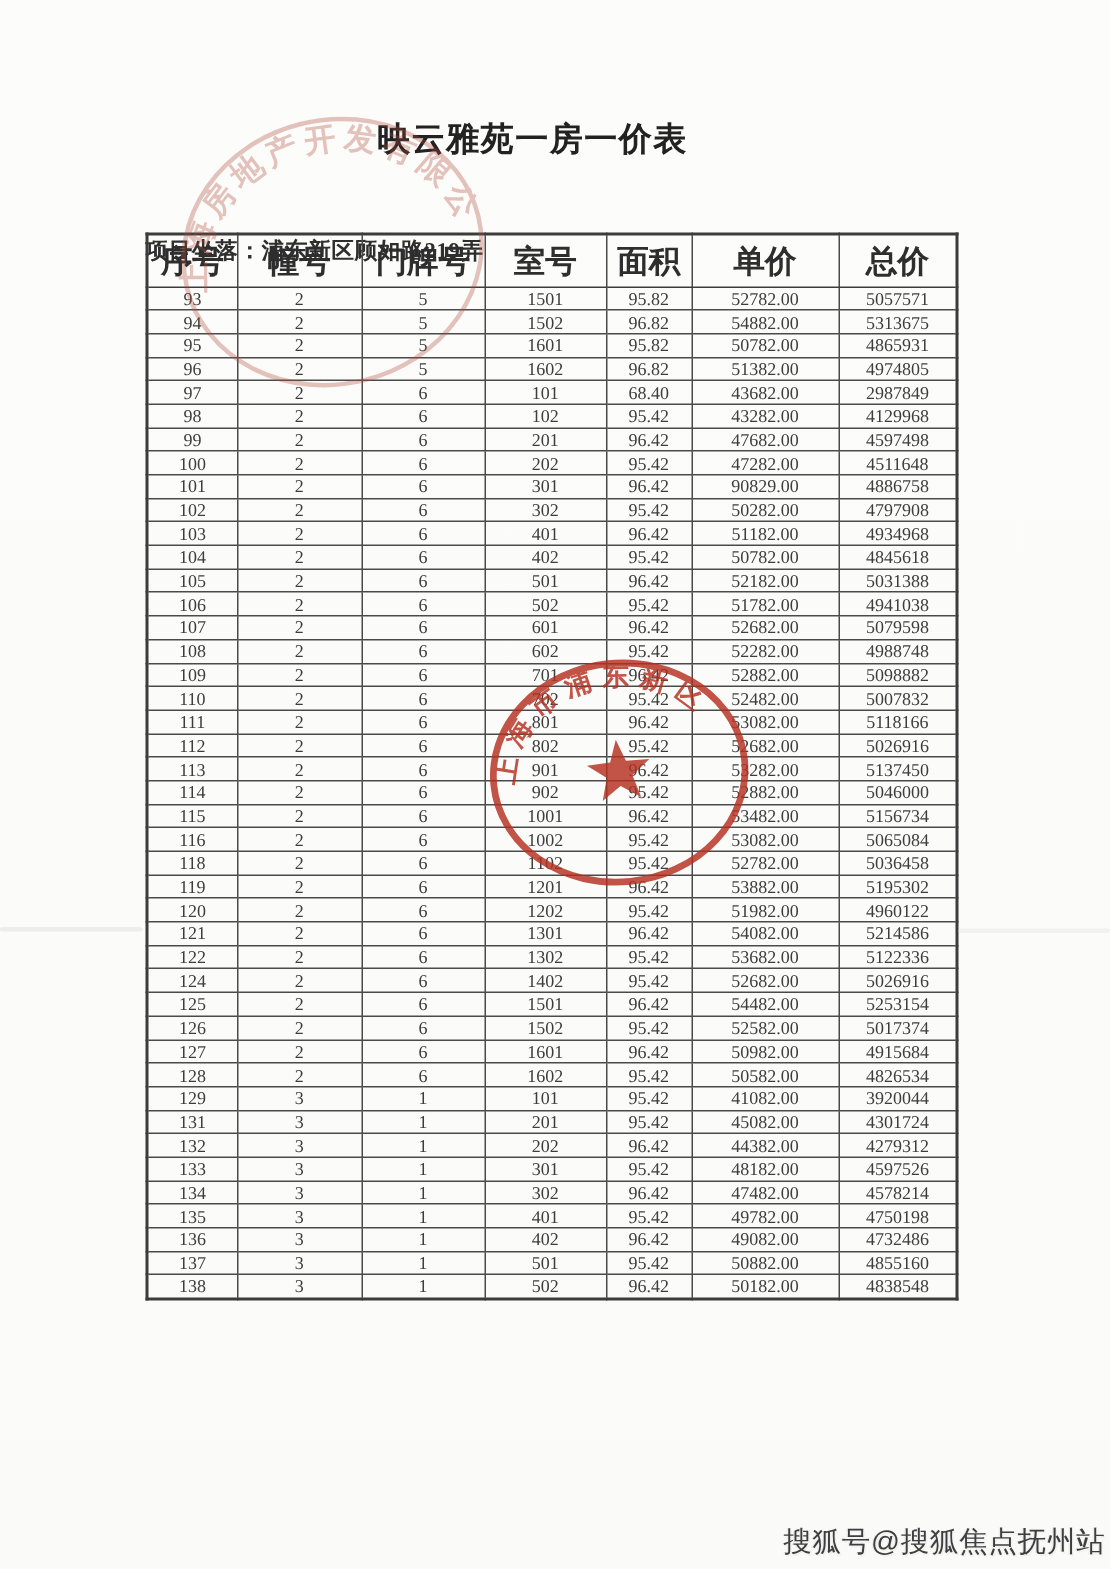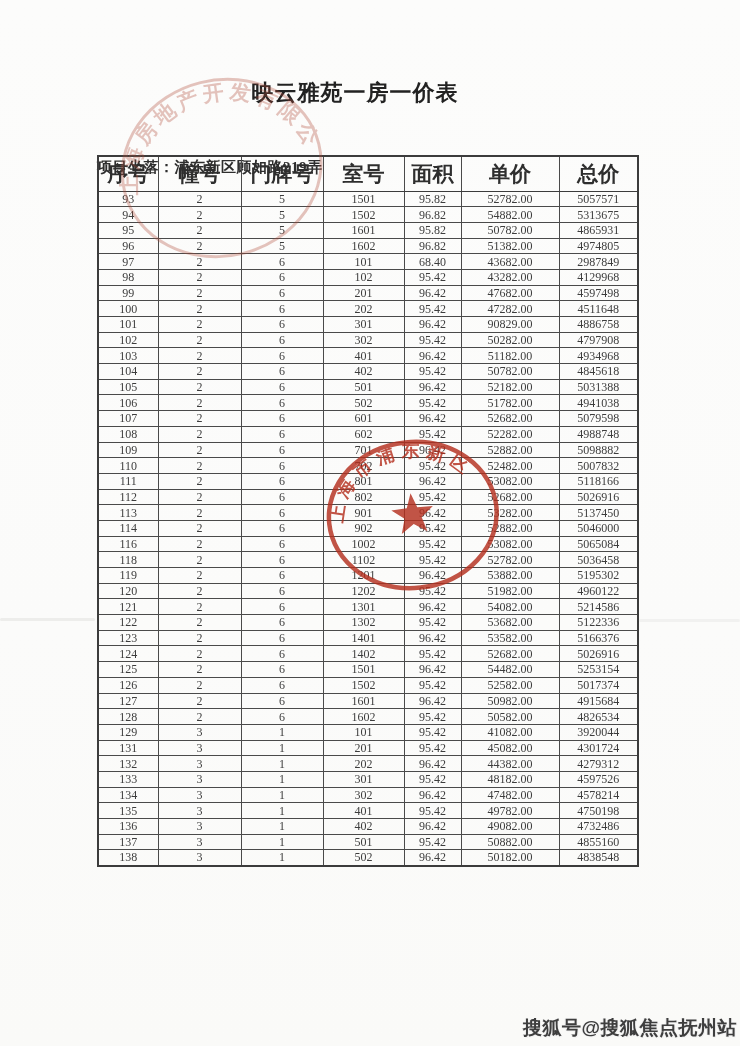--- a/index.html
+++ b/index.html
@@ -48,21 +48,21 @@
     height: 15.7px; font-size: 12px; line-height: 1;
     padding: 0 2px;
   }
   .seal { position: absolute; pointer-events: none; }
   .seal-dev { left: 104px; top: 66px; opacity: 0.32; transform: rotate(-14deg); }
   .seal-district { left: 318px; top: 432px; opacity: 0.82; transform: rotate(-6deg); }
   .seal text { font-family: "Liberation Serif", "DejaVu Serif", serif; font-weight: bold; }
   .watermark {
     position: absolute; right: 3px; bottom: 5px;
     font-family: "Liberation Sans", "DejaVu Sans", sans-serif;
-    font-size: 19px; font-weight: bold; color: #3e3e3e;
+    font-size: 19px; font-weight: normal; color: #3e3e3e;
     letter-spacing: 0.5px;
     text-shadow: 1px 1px 0 #f2f2f2, -1px 0 0 #ededed;
   }
   .scan-streak {
     position: absolute; height: 3px; background: #ededeb; border-radius: 2px;
   }
   .streak-left  { left: 0; top: 618px; width: 95px; }
   .streak-right { left: 639px; top: 619px; width: 101px; opacity: .7; }
 </style>
 </head>
@@ -290,20 +290,29 @@
         <tr>
           <td>114</td>
           <td>2</td>
           <td>6</td>
           <td>902</td>
           <td>95.42</td>
           <td>52882.00</td>
           <td>5046000</td>
         </tr>
         <tr>
+          <td>115</td>
+          <td>2</td>
+          <td>6</td>
+          <td>1001</td>
+          <td>96.42</td>
+          <td>53482.00</td>
+          <td>5156734</td>
+        </tr>
+        <tr>
           <td>116</td>
           <td>2</td>
           <td>6</td>
           <td>1002</td>
           <td>95.42</td>
           <td>53082.00</td>
           <td>5065084</td>
         </tr>
         <tr>
           <td>118</td>
@@ -342,29 +351,20 @@
           <td>5214586</td>
         </tr>
         <tr>
           <td>122</td>
           <td>2</td>
           <td>6</td>
           <td>1302</td>
           <td>95.42</td>
           <td>53682.00</td>
           <td>5122336</td>
-        </tr>
-        <tr>
-          <td>123</td>
-          <td>2</td>
-          <td>6</td>
-          <td>1401</td>
-          <td>96.42</td>
-          <td>53582.00</td>
-          <td>5166376</td>
         </tr>
         <tr>
           <td>124</td>
           <td>2</td>
           <td>6</td>
           <td>1402</td>
           <td>95.42</td>
           <td>52682.00</td>
           <td>5026916</td>
         </tr>

